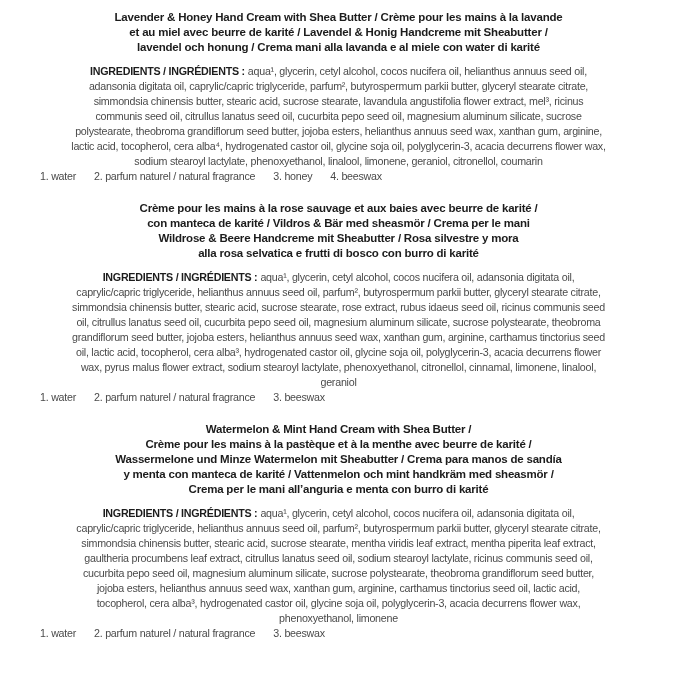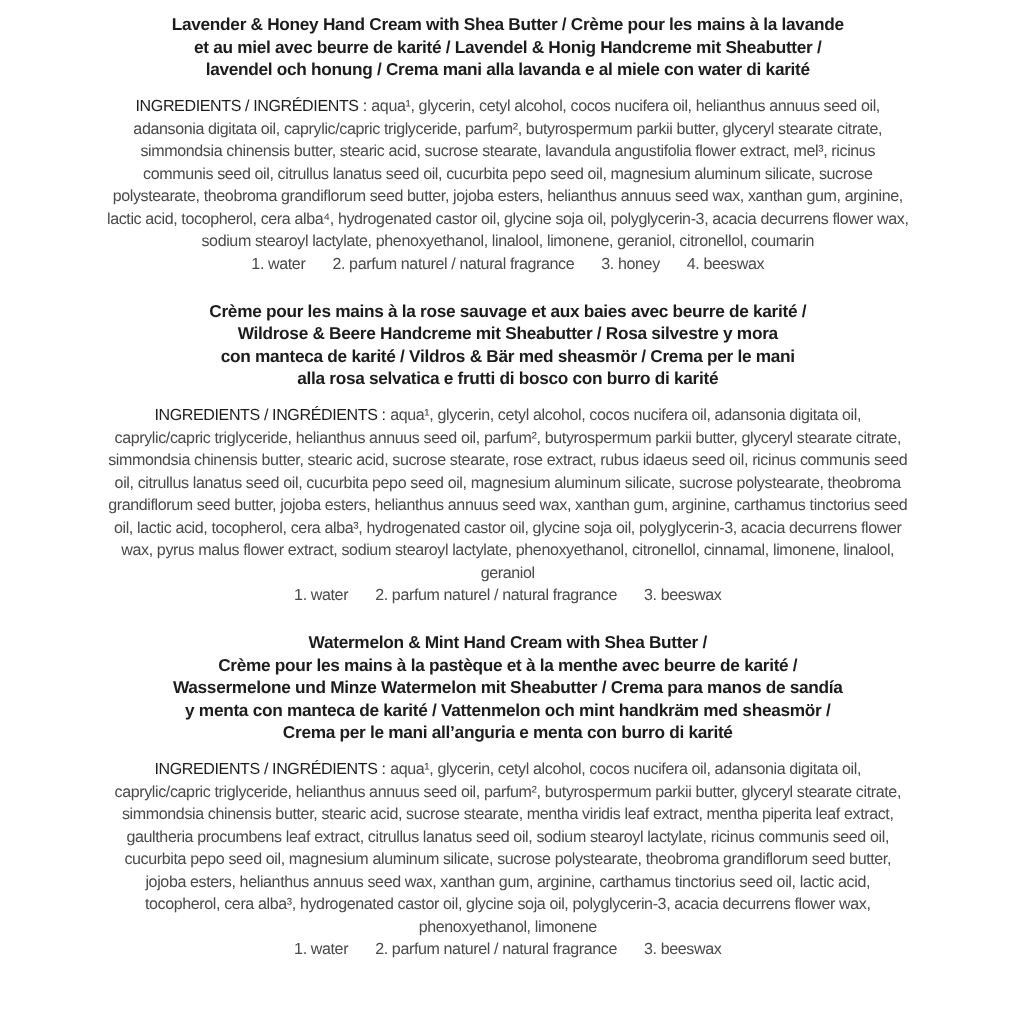--- a/index.html
+++ b/index.html
@@ -35,27 +35,26 @@
     max-width: 535px;
     margin: 9px auto 0;
     font-size: 10.7px;
     font-weight: 400;
     line-height: 15px;
     letter-spacing: -0.25px;
     color: #4a4a4a;
     text-align: center;
   }
   .ing-label {
-    font-weight: 400;
+    font-weight: 700;
     color: #1c1c1c;
     margin-right: 3px;
   }
   .footnotes {
     display: flex;
-    justify-content: center;
     gap: 18px;
     font-size: 10.7px;
     line-height: 15px;
     letter-spacing: -0.25px;
     color: #4a4a4a;
   }
 </style>
 </head>
 <body>
 
@@ -72,22 +71,22 @@
       <span>1. water</span>
       <span>2. parfum naturel / natural fragrance</span>
       <span>3. honey</span>
       <span>4. beeswax</span>
     </div>
   </section>
 
   <section class="section">
     <div>
       <div class="title-line">Crème pour les mains à la rose sauvage et aux baies avec beurre de karité /</div>
+      <div class="title-line">con manteca de karité / Vildros &amp; Bär med sheasmör / Crema per le mani</div>
       <div class="title-line">Wildrose &amp; Beere Handcreme mit Sheabutter / Rosa silvestre y mora</div>
-      <div class="title-line">con manteca de karité / Vildros &amp; Bär med sheasmör / Crema per le mani</div>
       <div class="title-line">alla rosa selvatica e frutti di bosco con burro di karité</div>
     </div>
     <p class="ingredients"><span class="ing-label">INGREDIENTS / INGRÉDIENTS :</span><span>aqua¹, glycerin, cetyl alcohol, cocos nucifera oil, adansonia digitata oil, caprylic/capric triglyceride, helianthus annuus seed oil, parfum², butyrospermum parkii butter, glyceryl stearate citrate, simmondsia chinensis butter, stearic acid, sucrose stearate, rose extract, rubus idaeus seed oil, ricinus communis seed oil, citrullus lanatus seed oil, cucurbita pepo seed oil, magnesium aluminum silicate, sucrose polystearate, theobroma grandiflorum seed butter, jojoba esters, helianthus annuus seed wax, xanthan gum, arginine, carthamus tinctorius seed oil, lactic acid, tocopherol, cera alba³, hydrogenated castor oil, glycine soja oil, polyglycerin-3, acacia decurrens flower wax, pyrus malus flower extract, sodium stearoyl lactylate, phenoxyethanol, citronellol, cinnamal, limonene, linalool, geraniol</span></p>
     <div class="footnotes">
       <span>1. water</span>
       <span>2. parfum naturel / natural fragrance</span>
       <span>3. beeswax</span>
     </div>
   </section>
 

